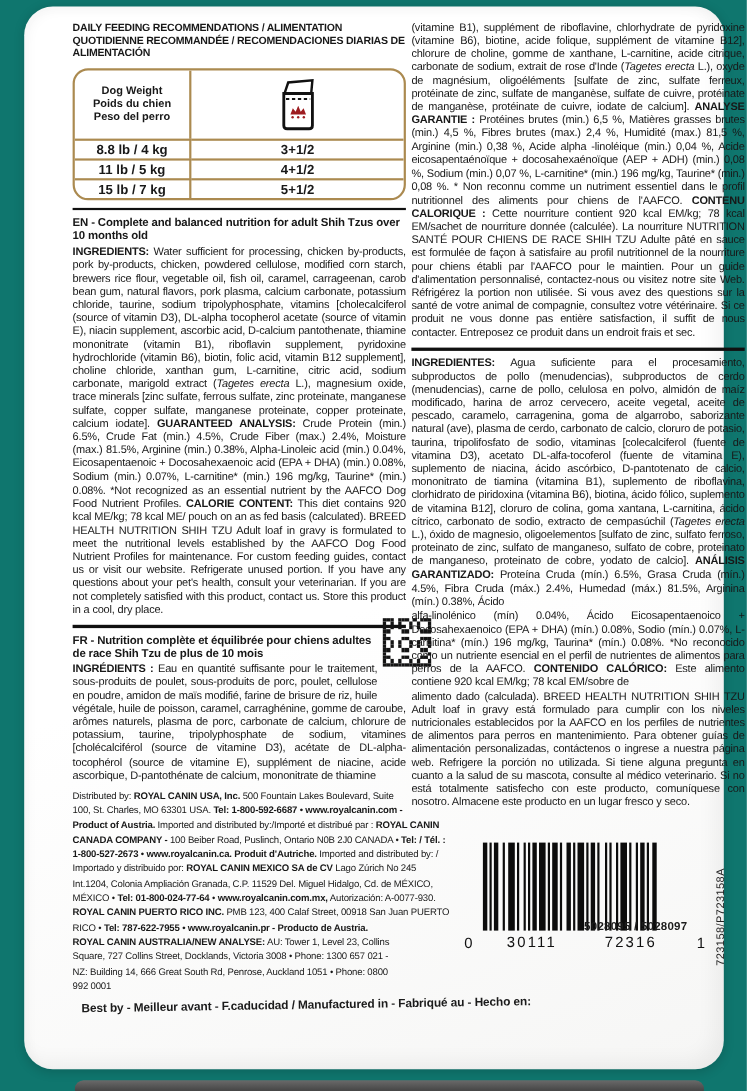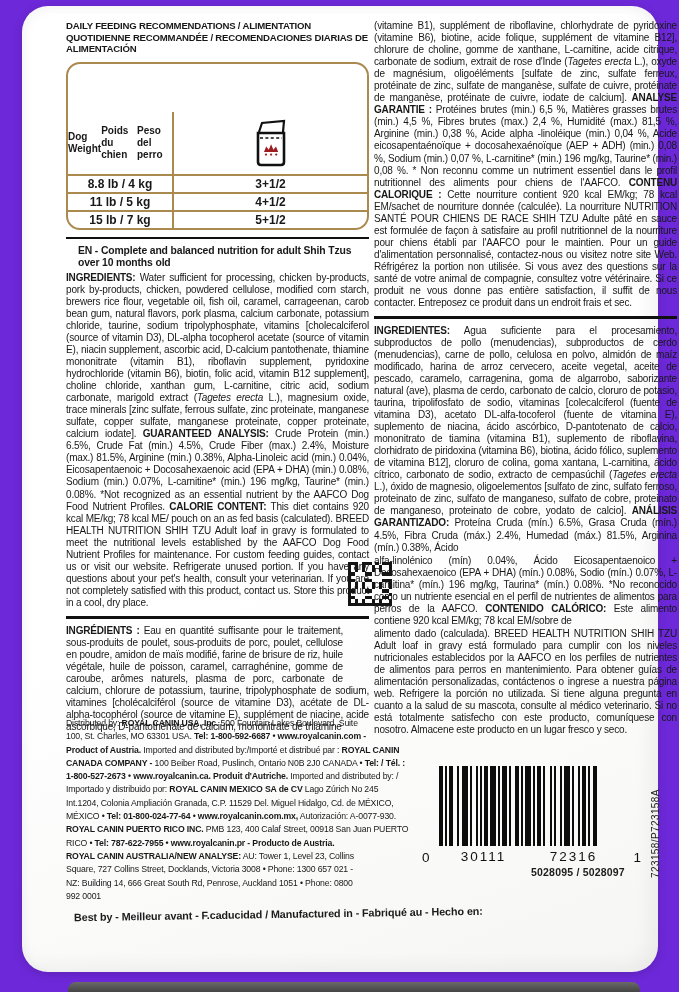--- a/index.html
+++ b/index.html
@@ -1,32 +1,32 @@
 <!DOCTYPE html>
 <html><head>
 <meta charset="utf-8">
 <style>
   html,body{margin:0;padding:0;background:#ffffff;}
-  .stage{position:relative;width:679px;height:992px;background:#6d28d9;overflow:hidden;
+  .stage{position:relative;width:679px;height:992px;background:#0f766e;overflow:hidden;
          font-family:"Liberation Sans","DejaVu Sans",sans-serif;color:#181818;}
   .pouch{position:absolute;left:22px;top:6px;width:636px;height:966px;background:linear-gradient(160deg,#ffffff 55%,#f6f6f5);
          border-radius:26px;box-shadow:0 2px 10px rgba(0,0,0,.16), inset -8px -6px 18px rgba(0,0,0,.05), inset 4px 4px 10px rgba(0,0,0,.03);}
   .col{position:absolute;top:14px;}
   .col-left{left:44px;width:303px;}
   .col-right{left:352px;width:303px;}
 
   .feeding-title{font-weight:700;font-size:9.6px;line-height:11.5px;letter-spacing:-0.2px;margin-bottom:7px;}
   .feed-table{border:2.5px solid #ab8a50;border-radius:14px;overflow:hidden;display:grid;grid-template-columns:106px 1fr;}
   .ft-cell{display:flex;align-items:center;justify-content:center;}
-  .ft-head{height:62px;margin-top:48px;}
+  .ft-head{height:62px;flex-direction:column;}
   .ft-weight{border-right:2px solid #ab8a50;}
   .ft-head span{font-weight:700;font-size:10px;line-height:12px;}
   .ft-row{height:16px;font-weight:700;font-size:12px;border-top:2px solid #ab8a50;}
   .rule{height:2.6px;background:#101010;margin:7px 0 6px 0;}
-  .section h3{margin:2px 0 2px 12px;font-size:10.4px;line-height:12.3px;letter-spacing:-0.15px;}
+  .section h3{margin:2px 0 2px 0;font-size:10.4px;line-height:12.3px;letter-spacing:-0.15px;}
   .body{margin:0 0 1px 0;font-size:10px;line-height:12.05px;letter-spacing:-0.18px;text-align:justify;}
   .body b{font-weight:700;}
   .body i{font-style:italic;}
   .indent{}
   .dm-space{float:right;width:26px;height:58px;}
 
   .datamatrix{position:absolute;left:326px;top:556px;display:grid;grid-template-columns:repeat(13,3.4px);grid-auto-rows:3.4px;}
   .datamatrix .on{background:#141414;}
 
   .distributor{position:absolute;left:44px;top:711px;}
@@ -39,21 +39,21 @@
   .barcode{position:absolute;left:417px;top:760px;width:180px;}
   .bars{display:flex;height:80px;}
   .bars .bk{background:#0c0c0c;height:100%;}
   .bars .sp{height:100%;}
   .digits{position:relative;display:flex;justify-content:space-around;margin-top:3px;font-size:13.5px;letter-spacing:2px;color:#111;}
   .digits .lead{position:absolute;left:-17px;bottom:-1px;letter-spacing:0;}
   .digits .trail{position:absolute;right:-22px;bottom:-1px;letter-spacing:0;}
   .vcode{position:absolute;left:628px;top:756px;height:116px;writing-mode:vertical-rl;transform:rotate(180deg);
          font-size:10px;letter-spacing:.4px;color:#222;display:flex;align-items:center;}
   .netwt{position:absolute;left:341px;top:849px;font-size:36px;font-weight:700;letter-spacing:-1.2px;color:#141414;}
-  .skus{position:absolute;left:509px;top:860px;font-size:10.5px;font-weight:700;color:#1c1c1c;letter-spacing:0.2px;}
+  .skus{position:absolute;left:509px;top:830px;font-size:10.5px;font-weight:700;color:#1c1c1c;letter-spacing:0.2px;}
   .bestby{position:absolute;left:52px;top:902px;font-size:10.8px;font-weight:700;letter-spacing:-0.1px;transform:rotate(-0.9deg);color:#1b1b1b;}
   .bottom-band{position:absolute;left:46px;top:976px;width:572px;height:16px;border-radius:9px;
                background:linear-gradient(#6a6a6a,#2d2d2d);}
 </style>
 </head>
 <body>
 
 <div class="stage">
   <div class="pouch">
 
@@ -92,20 +92,21 @@
 
       <div class="section">
         <h3>EN - Complete and balanced nutrition for adult Shih Tzus over 10 months old</h3>
         <p class="body"><b>INGREDIENTS:</b><span> Water sufficient for processing, chicken by-products, pork by-products, chicken, powdered cellulose, modified corn starch, brewers rice flour, vegetable oil, fish oil, caramel, carrageenan, carob bean gum, natural flavors, pork plasma, calcium carbonate, potassium chloride, taurine, sodium tripolyphosphate, vitamins [cholecalciferol (source of vitamin D3), DL-alpha tocopherol acetate (source of vitamin E), niacin supplement, ascorbic acid, D-calcium pantothenate, thiamine mononitrate (vitamin B1), riboflavin supplement, pyridoxine hydrochloride (vitamin B6), biotin, folic acid, vitamin B12 supplement], choline chloride, xanthan gum, L-carnitine, citric acid, sodium carbonate, marigold extract (</span><i>Tagetes erecta</i><span> L.), magnesium oxide, trace minerals [zinc sulfate, ferrous sulfate, zinc proteinate, manganese sulfate, copper sulfate, manganese proteinate, copper proteinate, calcium iodate]. </span><b>GUARANTEED ANALYSIS:</b><span> Crude Protein (min.) 6.5%, Crude Fat (min.) 4.5%, Crude Fiber (max.) 2.4%, Moisture (max.) 81.5%, Arginine (min.) 0.38%, Alpha-Linoleic acid (min.) 0.04%, Eicosapentaenoic + Docosahexaenoic acid (EPA + DHA) (min.) 0.08%, Sodium (min.) 0.07%, L-carnitine* (min.) 196 mg/kg, Taurine* (min.) 0.08%. *Not recognized as an essential nutrient by the AAFCO Dog Food Nutrient Profiles. </span><b>CALORIE CONTENT:</b><span> This diet contains 920 kcal ME/kg; 78 kcal ME/ pouch on an as fed basis (calculated). BREED HEALTH NUTRITION SHIH TZU Adult loaf in gravy is formulated to meet the nutritional levels established by the AAFCO Dog Food Nutrient Profiles for maintenance. For custom feeding guides, contact us or visit our website. Refrigerate unused portion. If you have any questions about your pet's health, consult your veterinarian. If you are not completely satisfied with this product, contact us. Store this product in a cool, dry place.</span></p>
       </div>
 
       <div class="rule"></div>
 
       <div class="section">
         <span class="dm-space"></span>
+        <h3>FR - Nutrition complète et équilibrée pour chiens adultes de race Shih Tzu de plus de 10 mois</h3>
         <p class="body"><b>INGRÉDIENTS :</b><span> Eau en quantité suffisante pour le traitement, sous-produits de poulet, sous-produits de porc, poulet, cellulose en poudre, amidon de maïs modifié, farine de brisure de riz, huile végétale, huile de poisson, caramel, carraghénine, gomme de caroube, arômes naturels, plasma de porc, carbonate de calcium, chlorure de potassium, taurine, tripolyphosphate de sodium, vitamines [cholécalciférol (source de vitamine D3), acétate de DL-alpha-tocophérol (source de vitamine E), supplément de niacine, acide ascorbique, D-pantothénate de calcium, mononitrate de thiamine</span></p>
       </div>
     </div>
 
     <div class="col col-right">
       <p class="body"><span>(vitamine B1), supplément de riboflavine, chlorhydrate de pyridoxine (vitamine B6), biotine, acide folique, supplément de vitamine B12], chlorure de choline, gomme de xanthane, L-carnitine, acide citrique, carbonate de sodium, extrait de rose d'Inde (</span><i>Tagetes erecta</i><span> L.), oxyde de magnésium, oligoéléments [sulfate de zinc, sulfate ferreux, protéinate de zinc, sulfate de manganèse, sulfate de cuivre, protéinate de manganèse, protéinate de cuivre, iodate de calcium]. </span><b>ANALYSE GARANTIE :</b><span> Protéines brutes (min.) 6,5 %, Matières grasses brutes (min.) 4,5 %, Fibres brutes (max.) 2,4 %, Humidité (max.) 81,5 %, Arginine (min.) 0,38 %, Acide alpha -linoléique (min.) 0,04 %, Acide eicosapentaénoïque + docosahexaénoïque (AEP + ADH) (min.) 0,08 %, Sodium (min.) 0,07 %, L-carnitine* (min.) 196 mg/kg, Taurine* (min.) 0,08 %. * Non reconnu comme un nutriment essentiel dans le profil nutritionnel des aliments pour chiens de l'AAFCO. </span><b>CONTENU CALORIQUE :</b><span> Cette nourriture contient 920 kcal EM/kg; 78 kcal EM/sachet de nourriture donnée (calculée). La nourriture NUTRITION SANTÉ POUR CHIENS DE RACE SHIH TZU Adulte pâté en sauce est formulée de façon à satisfaire au profil nutritionnel de la nourriture pour chiens établi par l'AAFCO pour le maintien. Pour un guide d'alimentation personnalisé, contactez-nous ou visitez notre site Web. Réfrigérez la portion non utilisée. Si vous avez des questions sur la santé de votre animal de compagnie, consultez votre vétérinaire. Si ce produit ne vous donne pas entière satisfaction, il suffit de nous contacter. Entreposez ce produit dans un endroit frais et sec.</span></p>
       <div class="rule"></div>
       <div class="section">
         <p class="body"><b>INGREDIENTES:</b><span> Agua suficiente para el procesamiento, subproductos de pollo (menudencias), subproductos de cerdo (menudencias), carne de pollo, celulosa en polvo, almidón de maíz modificado, harina de arroz cervecero, aceite vegetal, aceite de pescado, caramelo, carragenina, goma de algarrobo, saborizante natural (ave), plasma de cerdo, carbonato de calcio, cloruro de potasio, taurina, tripolifosfato de sodio, vitaminas [colecalciferol (fuente de vitamina D3), acetato DL-alfa-tocoferol (fuente de vitamina E), suplemento de niacina, ácido ascórbico, D-pantotenato de calcio, mononitrato de tiamina (vitamina B1), suplemento de riboflavina, clorhidrato de piridoxina (vitamina B6), biotina, ácido fólico, suplemento de vitamina B12], cloruro de colina, goma xantana, L-carnitina, ácido cítrico, carbonato de sodio, extracto de cempasúchil (</span><i>Tagetes erecta</i><span> L.), óxido de magnesio, oligoelementos [sulfato de zinc, sulfato ferroso, proteinato de zinc, sulfato de manganeso, sulfato de cobre, proteinato de manganeso, proteinato de cobre, yodato de calcio]. </span><b>ANÁLISIS GARANTIZADO:</b><span> Proteína Cruda (mín.) 6.5%, Grasa Cruda (mín.) 4.5%, Fibra Cruda (máx.) 2.4%, Humedad (máx.) 81.5%, Arginina (mín.) 0.38%, Ácido</span></p>
         <p class="body indent"><span>alfa-linolénico (mín) 0.04%, Ácido Eicosapentaenoico + Docosahexaenoico (EPA + DHA) (mín.) 0.08%, Sodio (mín.) 0.07%, L-carnitina* (mín.) 196 mg/kg, Taurina* (mín.) 0.08%. *No reconocido como un nutriente esencial en el perfil de nutrientes de alimentos para perros de la AAFCO. </span><b>CONTENIDO CALÓRICO:</b><span> Este alimento contiene 920 kcal EM/kg; 78 kcal EM/sobre de</span></p>

